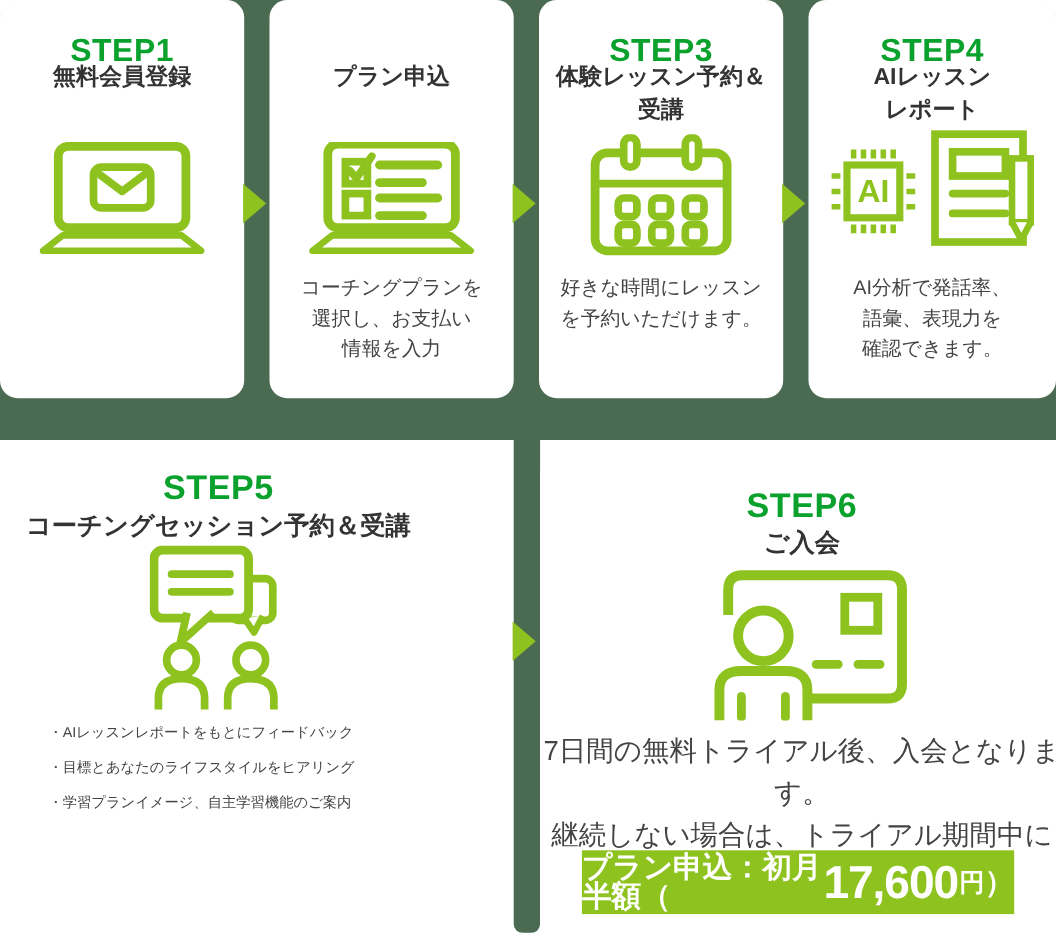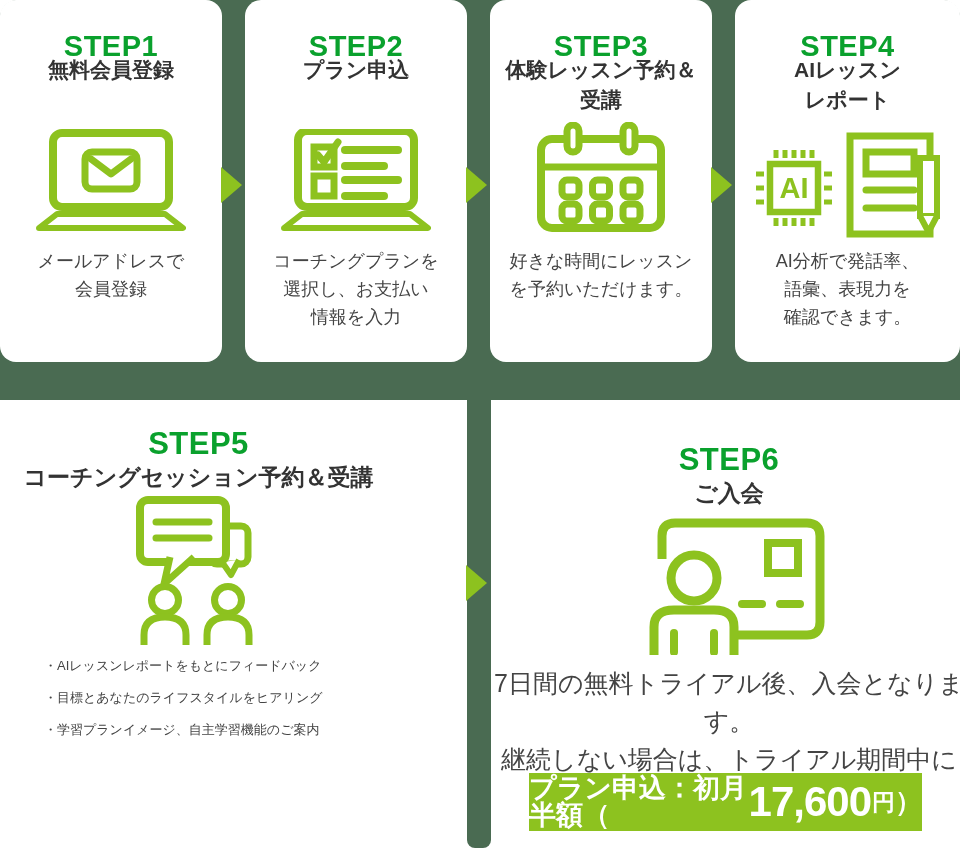--- a/index.html
+++ b/index.html
@@ -28,21 +28,21 @@
 
   .card-title { position:absolute; left:0; width:100%; text-align:center;
                 color:#333333; font-weight:700; white-space:pre-line; }
   .row1 .card-title { top:55px; font-size:21px; line-height:30px; }
   .row2 .card-title { top:62px; font-size:23px; line-height:30px; }
 
   .icon-wrap { position:absolute; left:0; right:0; display:flex;
                align-items:center; justify-content:center; }
   .c1 .icon-wrap, .c2 .icon-wrap { top:124px; height:114px; }
   .c3 .icon-wrap { top:120px; height:116px; }
-  .c4 .icon-wrap { top:130px; height:112px; }
+  .c4 .icon-wrap { top:116px; height:112px; }
   .c5 .icon-wrap { top:96px;  height:150px; }
   .c6 .icon-wrap { top:94px;  height:150px; }
 
   .card-desc { position:absolute; color:#444444; white-space:pre-line; }
   .row1 .card-desc { top:247px; left:0; width:100%; text-align:center;
                      font-size:18px; line-height:28px; }
   .c5 .card-desc { top:250px; left:44px; text-align:left;
                    font-size:13px; line-height:32px; }
   .c6 .card-desc { top:248px; left:0; width:100%; text-align:center;
                    font-size:25px; line-height:38px; }
@@ -78,26 +78,23 @@
     <div class="step-label">STEP1</div>
     <h3 class="card-title">無料会員登録</h3>
     <div class="icon-wrap">
       <svg width="150" height="104" viewBox="0 0 150 104">
         <rect class="st" x="17" y="4" width="116" height="74" rx="9" stroke-width="8"></rect>
         <path class="st" d="M3 99 L21 85 H129 L147 99 Z" stroke-width="6" stroke-linejoin="round"></path>
         <rect class="stw" x="49" y="23" width="52" height="37" rx="7" stroke-width="7"></rect>
         <path class="st" d="M55 30 L75 45 L95 30" stroke-width="7" stroke-linecap="round" stroke-linejoin="round"></path>
       </svg>
     </div>
-    <p class="card-desc">メールアドレスで
-会員登録</p>
   </section>
 
   <section class="card row1 c2">
-    <div class="step-label">STEP2</div>
     <h3 class="card-title">プラン申込</h3>
     <div class="icon-wrap">
       <svg width="150" height="104" viewBox="0 0 150 104">
         <rect class="st" x="17" y="2" width="116" height="76" rx="9" stroke-width="8"></rect>
         <path class="st" d="M3 99 L21 85 H129 L147 99 Z" stroke-width="6" stroke-linejoin="round"></path>
         <rect class="st" x="33" y="18" width="20" height="20" stroke-width="7"></rect>
         <path class="st" d="M37 26 L43 33 L57 13" stroke-width="7" stroke-linecap="round" stroke-linejoin="round"></path>
         <line class="st" x1="64" y1="21" x2="117" y2="21" stroke-width="8" stroke-linecap="round"></line>
         <line class="st" x1="64" y1="37" x2="103" y2="37" stroke-width="8" stroke-linecap="round"></line>
         <rect class="st" x="33" y="47" width="20" height="20" stroke-width="7"></rect>

